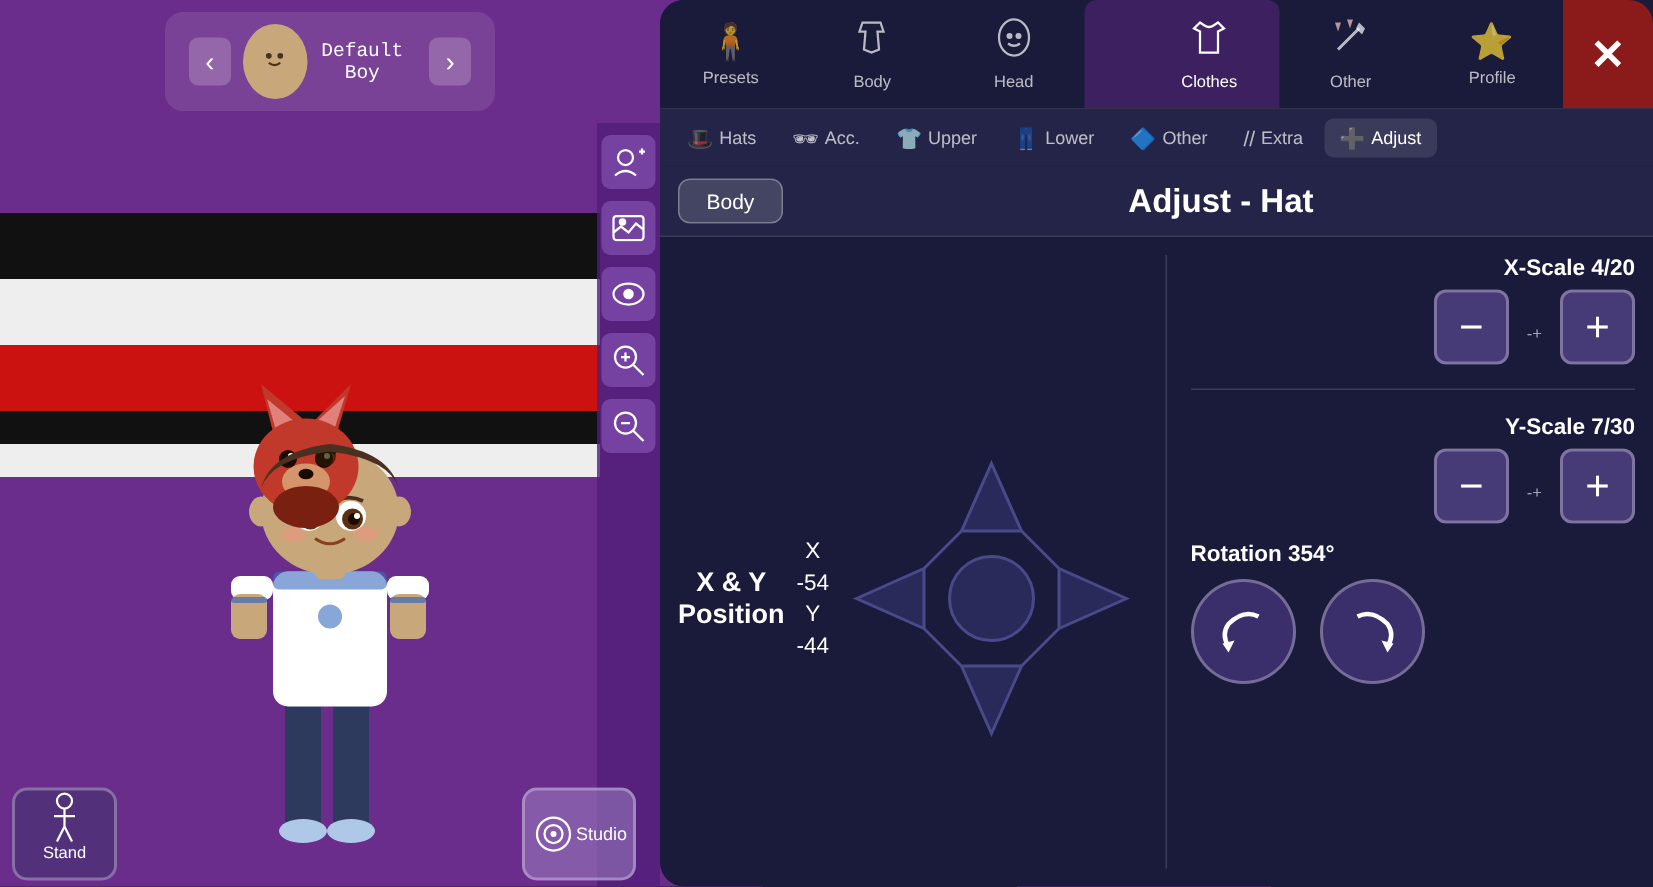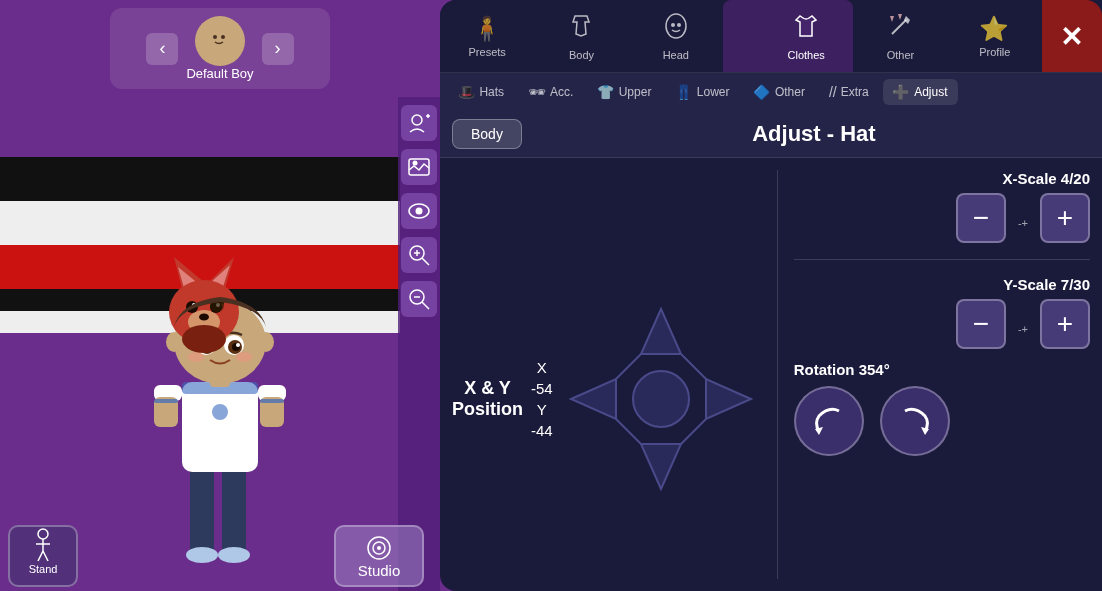--- a/index.html
+++ b/index.html
@@ -142,31 +142,31 @@
       display: flex;
       flex-direction: column;
       align-items: center;
       justify-content: flex-start;
       color: white;
       font-size: 11px;
       cursor: pointer;
     }
 
     .studio-btn {
-      width: 90px;
+      width: 76px;
       height: 62px;
       background: rgba(150, 120, 190, 0.6);
       border-radius: 10px;
       border: 2px solid rgba(255,255,255,0.3);
       display: flex;
-      flex-direction: column;
-      align-items: center;
-      justify-content: center;
-      color: white;
-      font-size: 15px;
+      flex-direction: row;
+      align-items: center;
+      justify-content: center;
+      color: white;
+      font-size: 12px;
       cursor: pointer;
       margin-left: auto;
       margin-right: 8px;
     }
 
     
     .right-panel {
       flex: 1;
       height: 591px;
       background: #1a1a3a;
@@ -429,21 +429,21 @@
       transform: translateX(-50%);
     }
   </style>
 </head>
 <body>
 
 <div class="left-panel">
 
   <div class="character-selector">
     <button class="char-nav-btn">‹</button>
-    <div style="display:flex;flex-direction:column;align-items:center;">
+    <div style="display:flex;flex-direction:row;align-items:center;font-family:Liberation Mono, monospace;">
       <div class="char-avatar-small">
         <svg width="45" height="45" viewBox="0 0 45 45">
           <circle cx="22" cy="18" r="14" fill="#c8a87a"></circle>
           <ellipse cx="22" cy="36" rx="10" ry="6" fill="#c8a87a"></ellipse>
 
           <circle cx="18" cy="18" r="2" fill="#4a3020"></circle>
           <circle cx="26" cy="18" r="2" fill="#4a3020"></circle>
           <path d="M18 23 Q22 26 26 23" stroke="#4a3020" stroke-width="1.5" fill="none"></path>
         </svg>
       </div>

